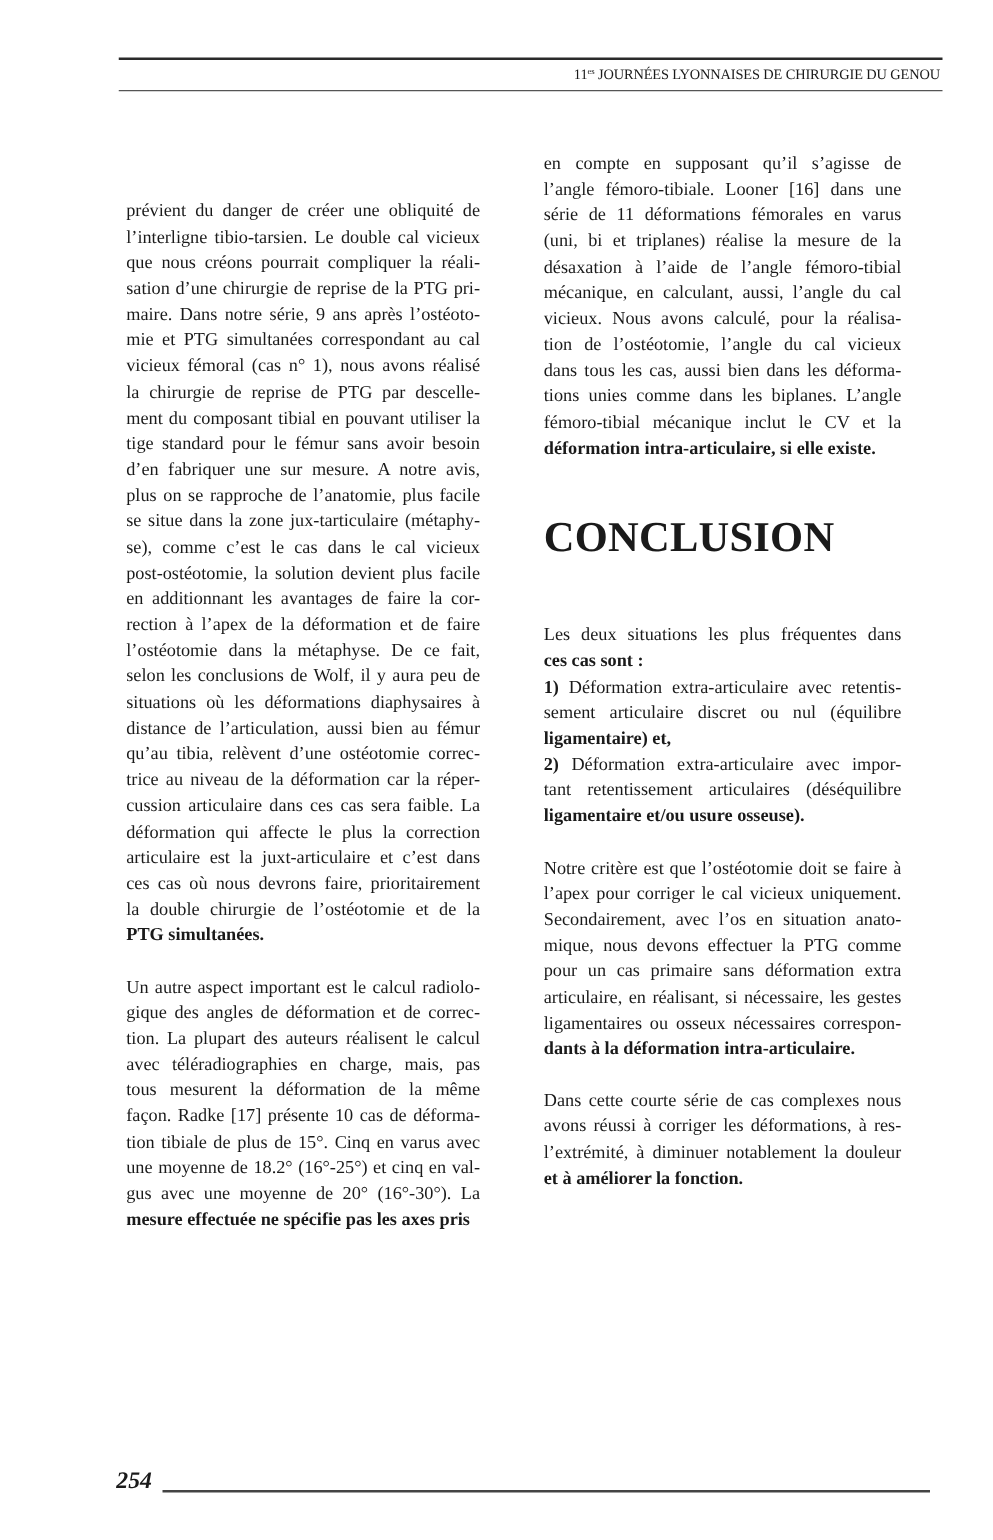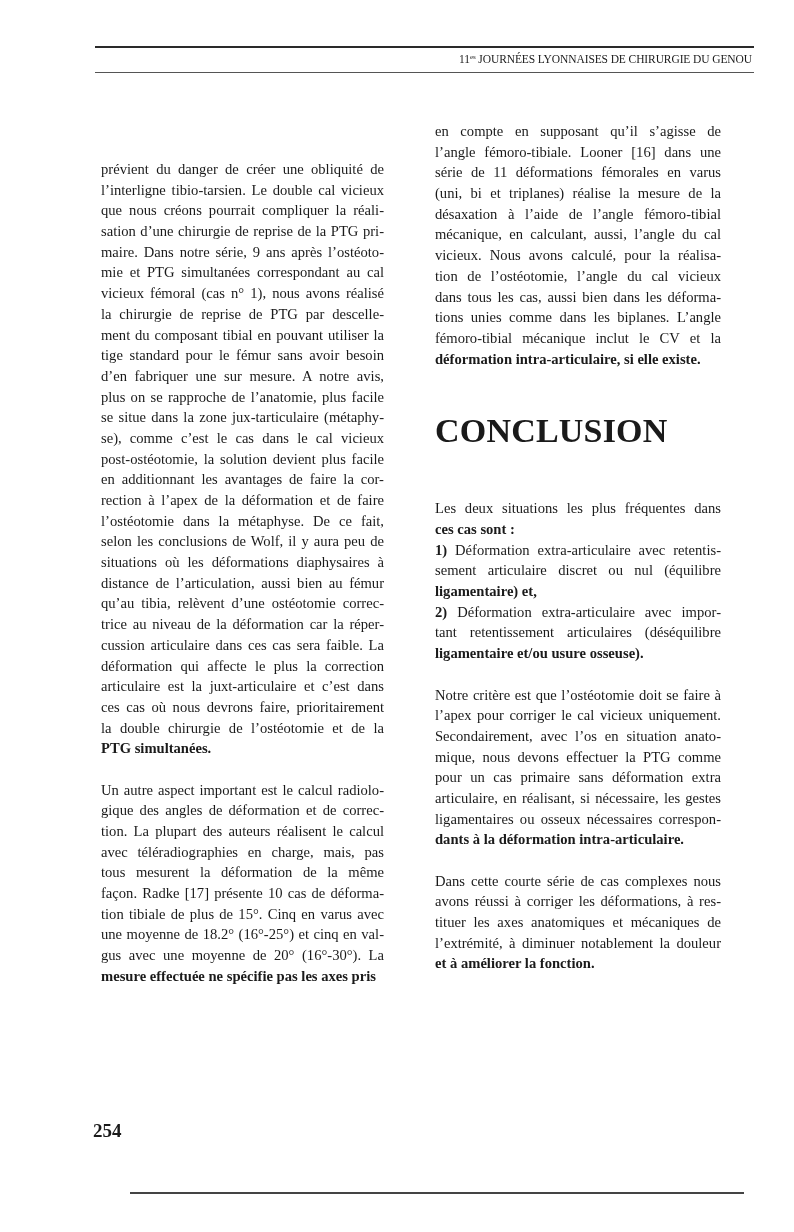--- a/index.html
+++ b/index.html
@@ -14,22 +14,22 @@
   .col { position: absolute; width: 283px; font-size: 14.6px; }
   #col-left { left: 101px; top: 121px; margin-top: 38px; }
   #col-right { left: 435px; top: 121px; width: 286px; }
   .line { height: 20.7px; line-height: 20.7px; white-space: nowrap;
           text-align: justify; text-align-last: justify; overflow: hidden; }
   .line.last { text-align-last: left; font-weight: bold; }
   .gap { height: 20.7px; }
   .heading { font-weight: bold; font-size: 34px; height: 40px; line-height: 40px;
              letter-spacing: 0.2px; }
   .num { font-weight: bold; }
-  #page-number { position: absolute; left: 93px; top: 1120px; font-weight: bold;
-                 font-size: 19px; }
+  #page-number { position: absolute; left: 93px; top: 1174px; font-weight: bold;
+                 font-style: italic; font-size: 19px; }
   #rule-bottom { left: 130px; top: 1192px; width: 614px; height: 1.5px; background: #444; }
 </style>
 </head>
 <body>
 
 <div class="rule" id="rule-top"></div>
 <div id="running-head"><span>11</span><sup>es</sup><span> JOURNÉES LYONNAISES DE CHIRURGIE DU GENOU</span></div>
 <div class="rule" id="rule-sub"></div>
 
 <div class="col" id="col-left">
@@ -120,20 +120,19 @@
       <div class="line">mique, nous devons effectuer la PTG comme</div>
       <div class="line">pour un cas primaire sans déformation extra</div>
       <div class="line">articulaire, en réalisant, si nécessaire, les gestes</div>
       <div class="line">ligamentaires ou osseux nécessaires correspon-</div>
       <div class="line last">dants à la déformation intra-articulaire.</div>
     </div>
     <div class="gap"></div>
     <div>
       <div class="line">Dans cette courte série de cas complexes nous</div>
       <div class="line">avons réussi à corriger les déformations, à res-</div>
-      <div class="line">tituer les axes anatomiques et mécaniques de</div>
       <div class="line">l’extrémité, à diminuer notablement la douleur</div>
       <div class="line last">et à améliorer la fonction.</div>
     </div>
   </div>
 
 <div id="page-number">254</div>
 <div class="rule" id="rule-bottom"></div>
 
 </body></html>

